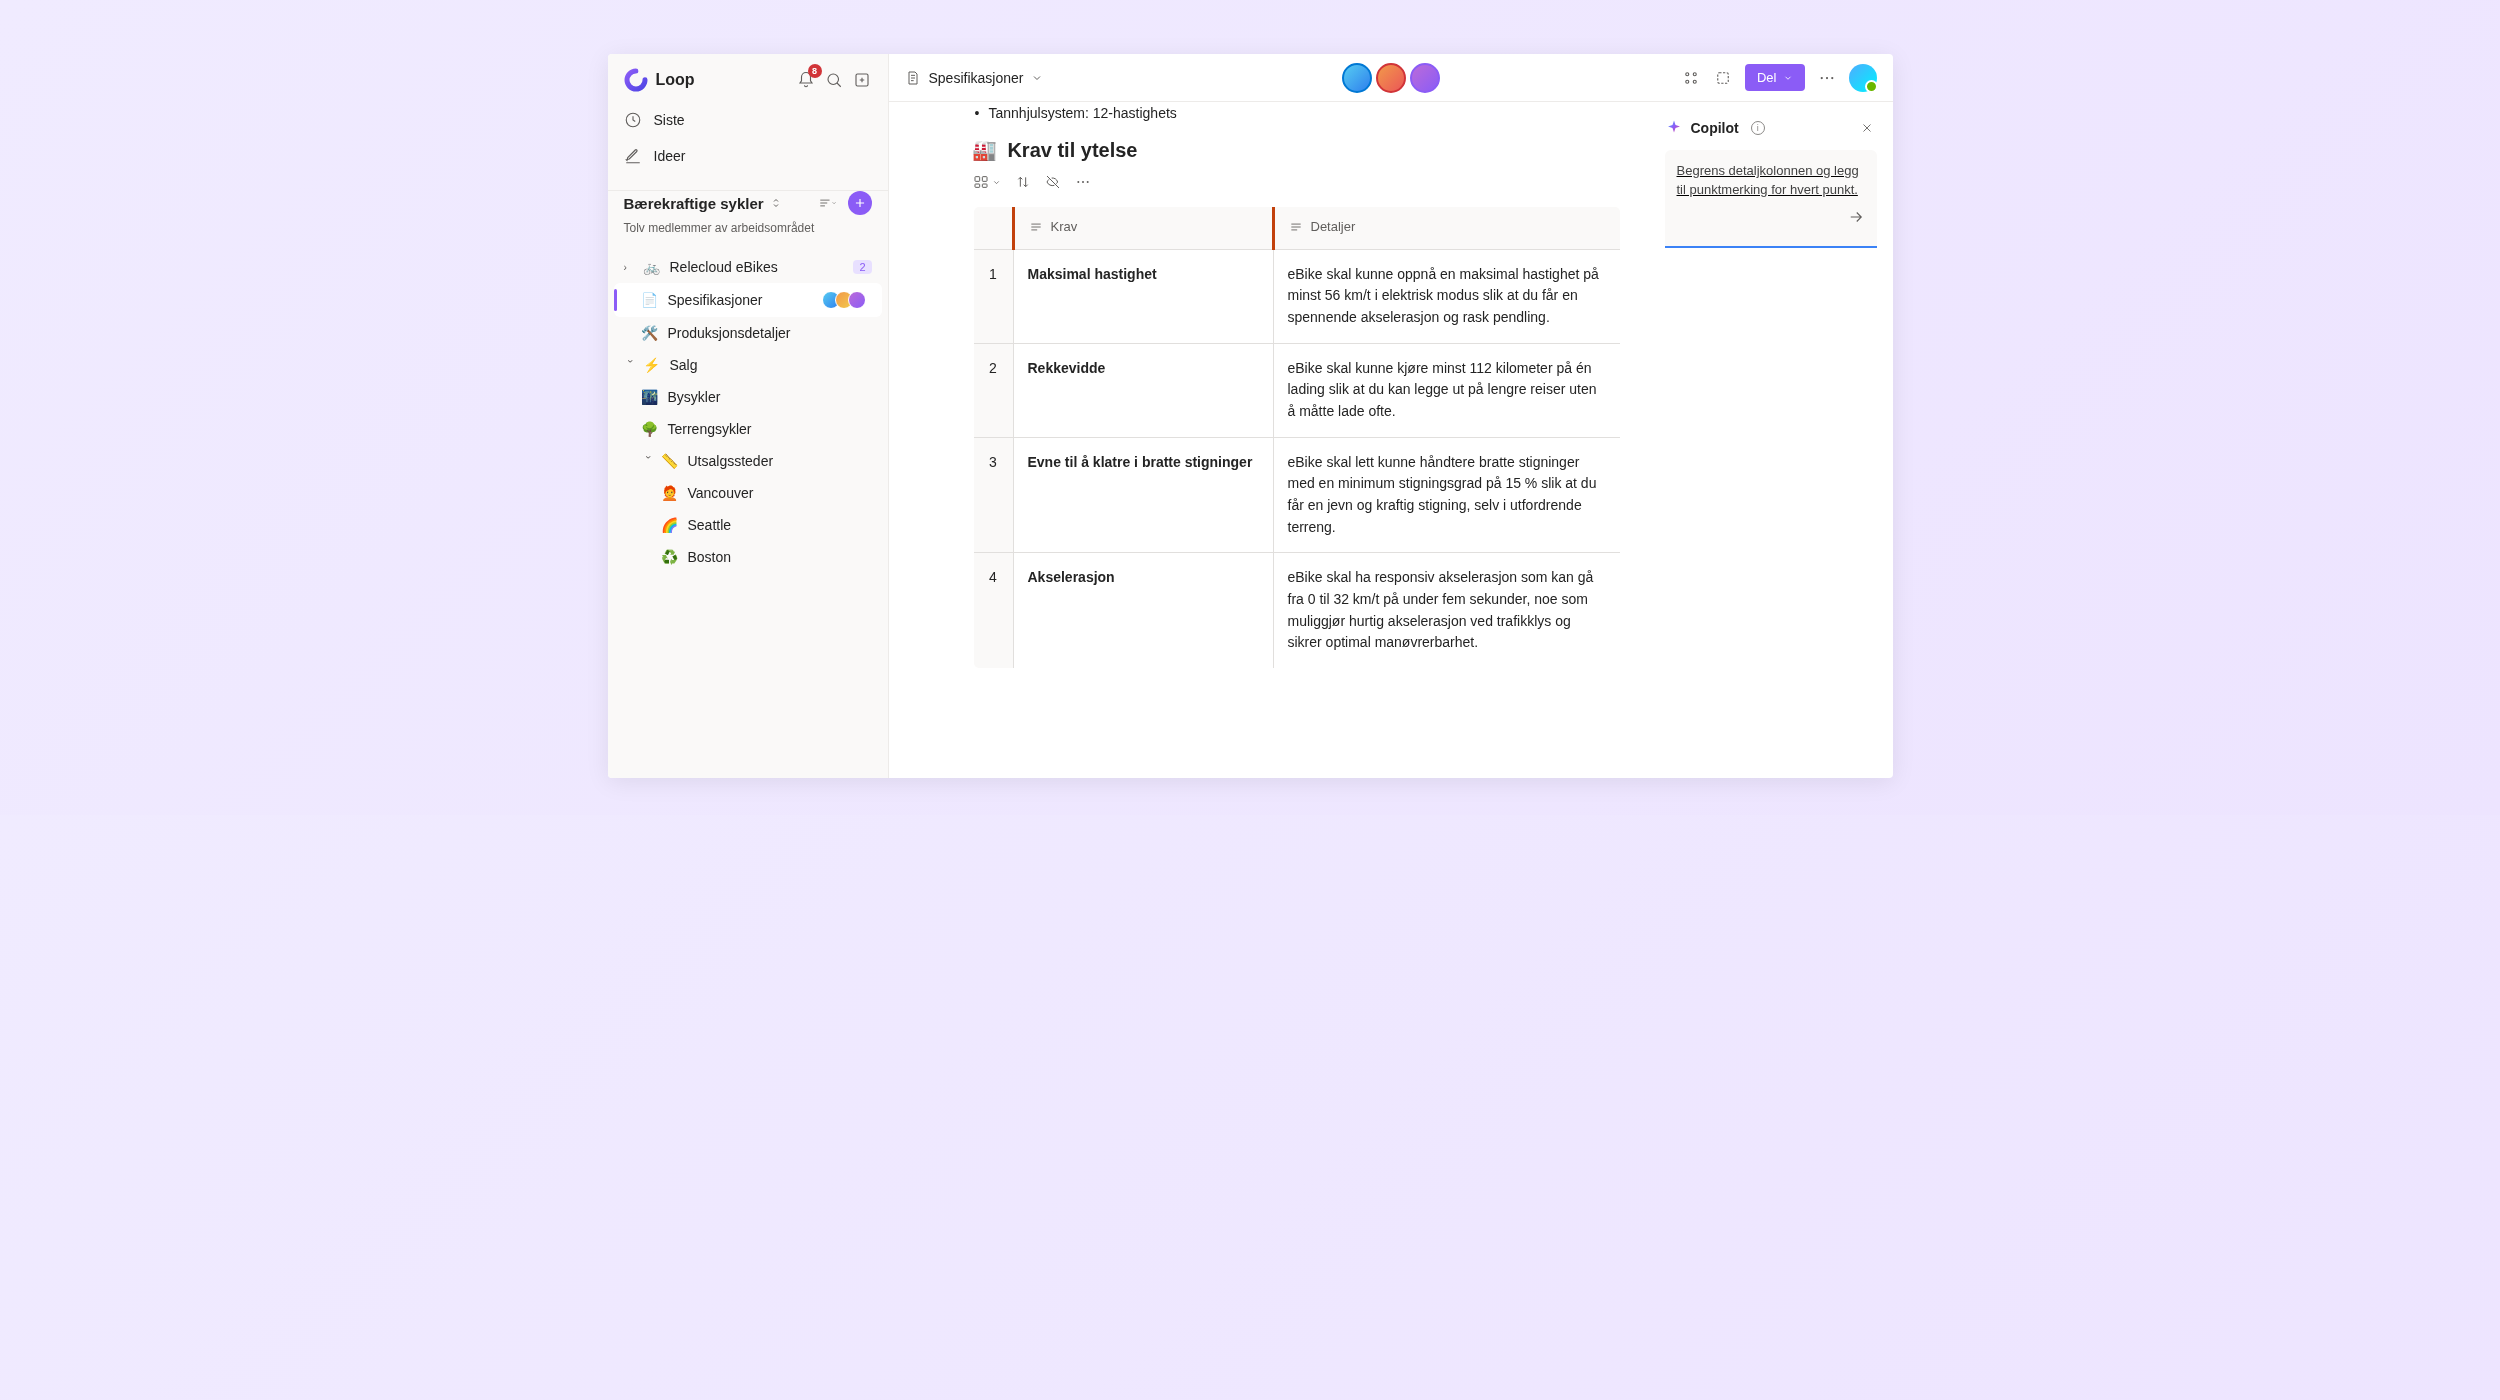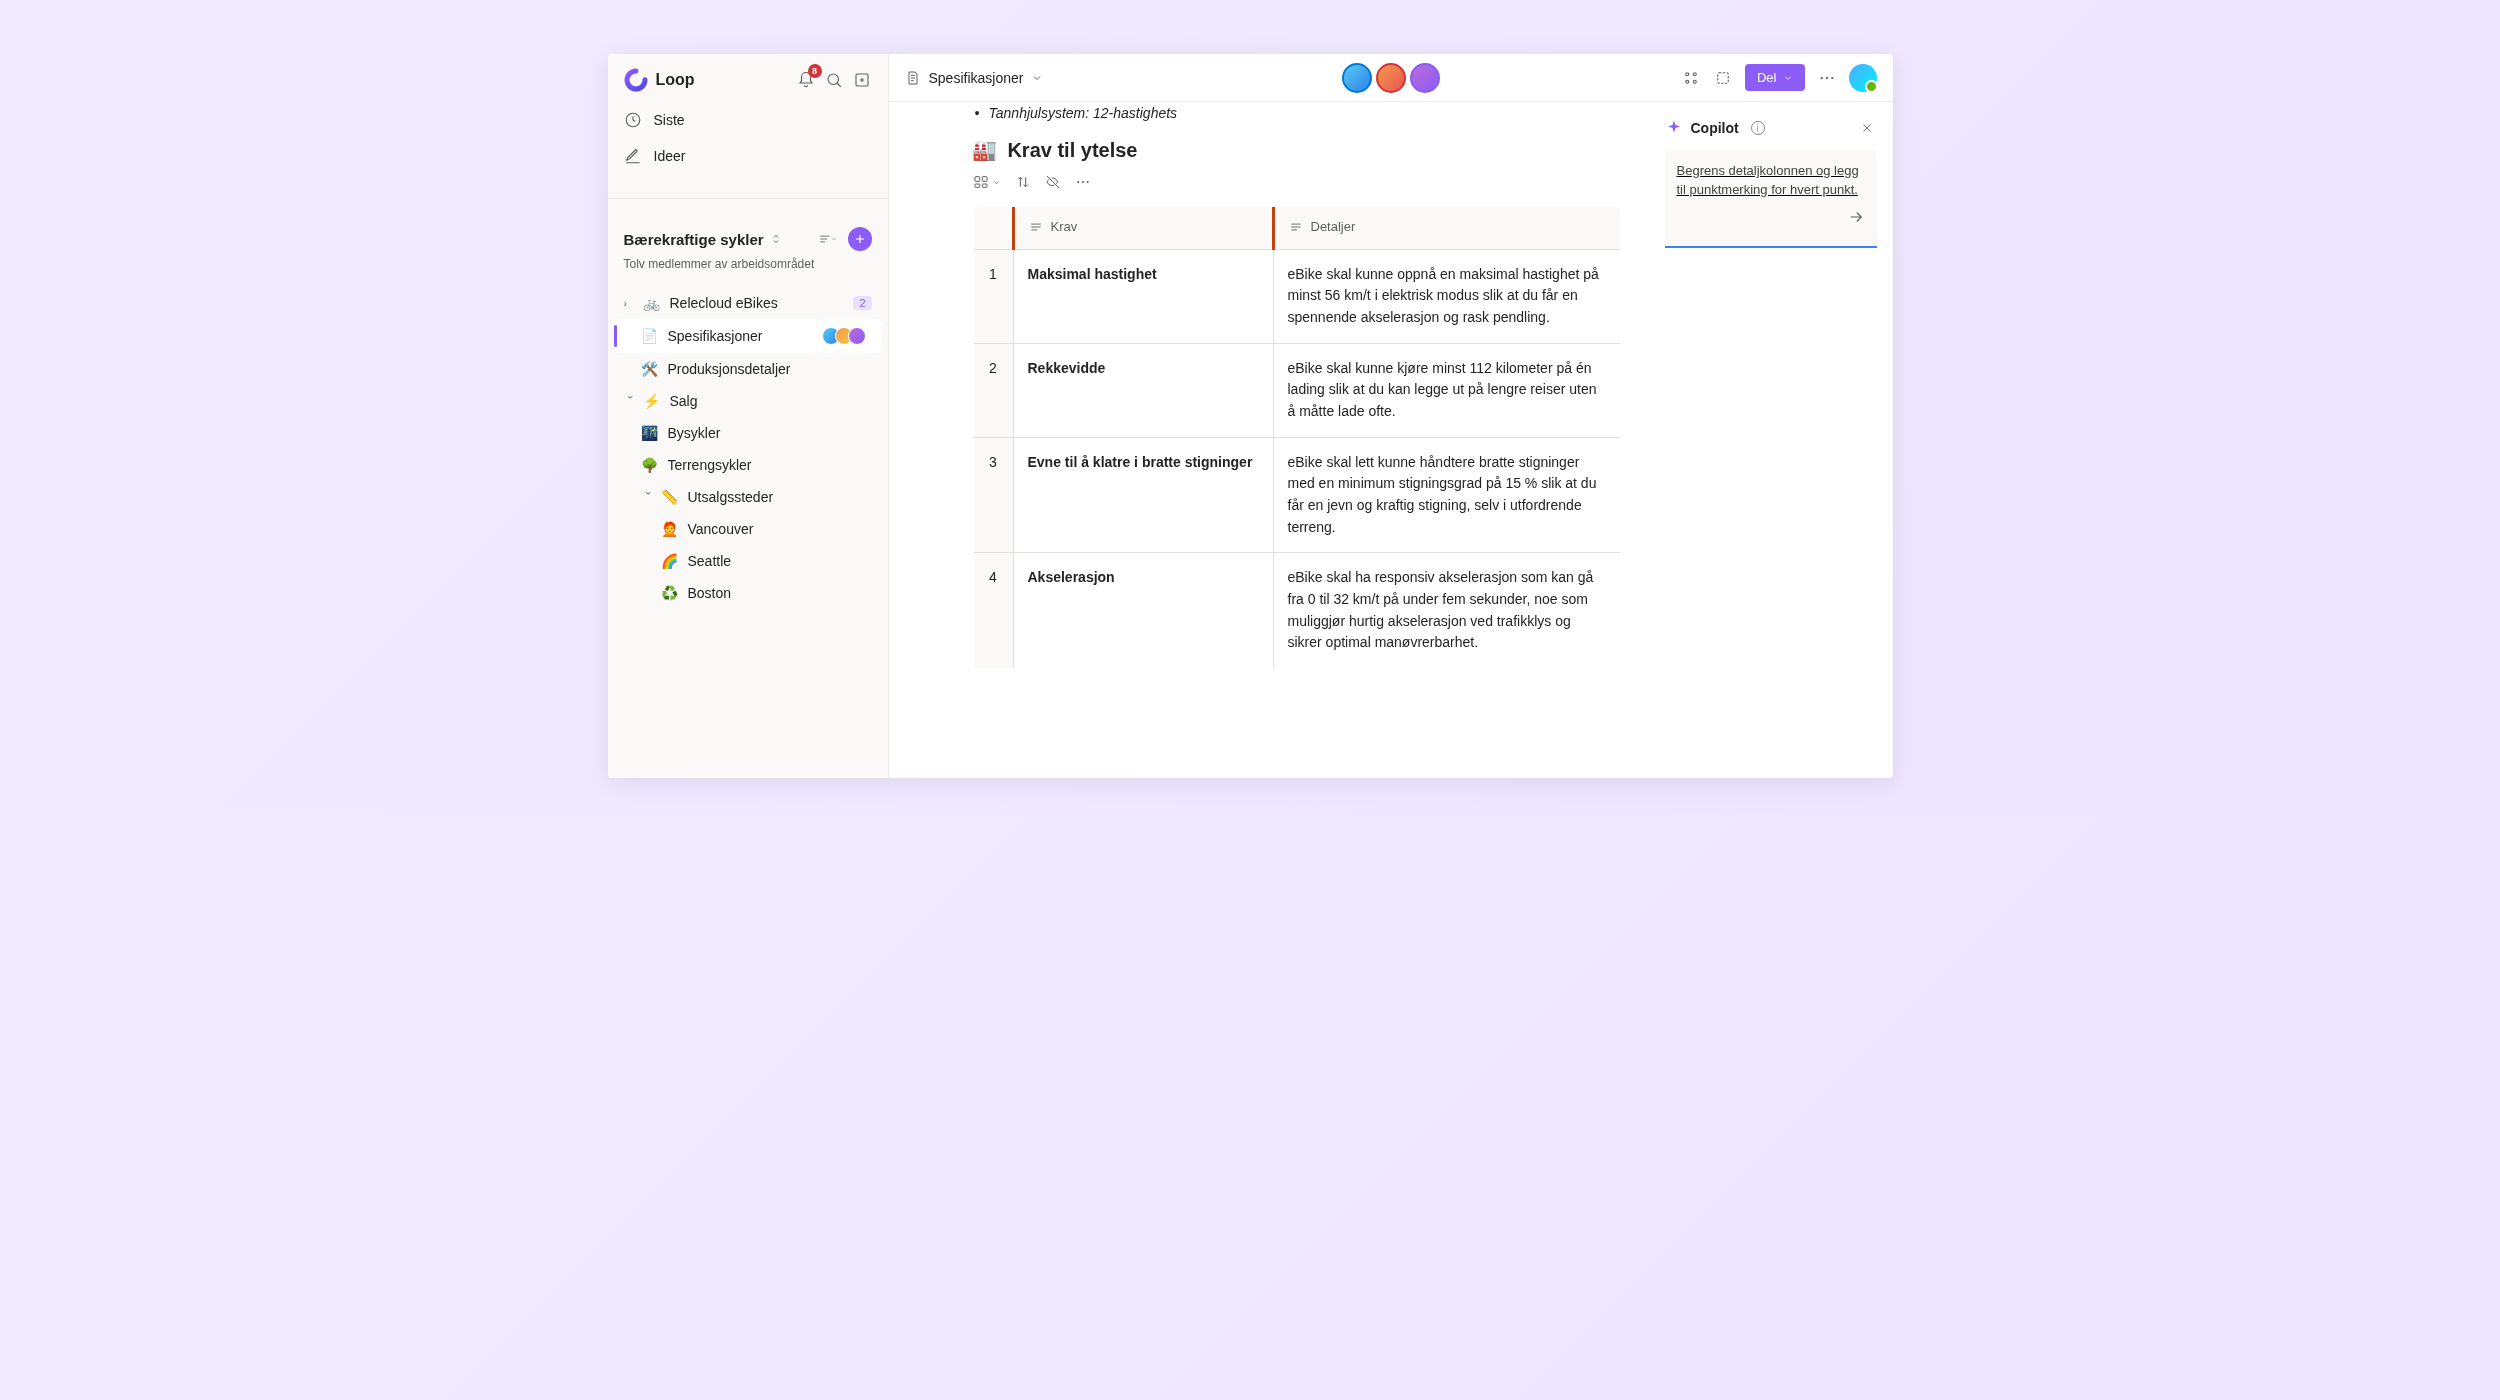--- a/index.html
+++ b/index.html
@@ -9,21 +9,21 @@
 .sidebar-header { padding: 14px 16px 10px 16px; display: flex; align-items: center; justify-content: space-between; }
 .logo-wrap { display: flex; align-items: center; gap: 8px; }
 .logo-icon { width: 24px; height: 24px; }
 .logo-text { font-size: 16px; font-weight: 600; color: #242424; }
 .header-actions { display: flex; align-items: center; gap: 8px; }
 .bell-wrap { position: relative; cursor: pointer; }
 .bell-badge { position: absolute; top: -6px; right: -6px; background: #d13438; color: #fff; border-radius: 50%; width: 14px; height: 14px; font-size: 9px; display: flex; align-items: center; justify-content: center; font-weight: 600; }
 .icon-btn { width: 20px; height: 20px; display: flex; align-items: center; justify-content: center; cursor: pointer; color: #605e5c; }
 .nav-item { display: flex; align-items: center; gap: 12px; padding: 9px 16px; font-size: 14px; color: #242424; cursor: pointer; }
 .nav-item svg { color: #605e5c; }
-.workspace-section { padding: 28px 16px 8px 16px; border-top: 1px solid #edebe9; margin-top: 24px; }
+.workspace-section { padding: 0 16px 8px 16px; border-top: 1px solid #edebe9; margin-top: 16px; }
 .workspace-header { display: flex; align-items: center; justify-content: space-between; }
 .workspace-title-wrap { display: flex; align-items: center; gap: 6px; }
 .workspace-title { font-size: 15px; font-weight: 600; color: #242424; }
 .workspace-actions { display: flex; align-items: center; gap: 10px; }
 .add-btn { width: 24px; height: 24px; border-radius: 50%; background: #8b5cf6; color: #fff; display: flex; align-items: center; justify-content: center; cursor: pointer; font-size: 16px; font-weight: 400; }
 .workspace-subtitle { font-size: 12px; color: #605e5c; margin-top: 6px; }
 .tree { padding: 8px 0; flex: 1; overflow-y: auto; }
 .tree-item { display: flex; align-items: center; gap: 8px; padding: 8px 16px; font-size: 14px; color: #242424; cursor: pointer; position: relative; }
 .tree-item.level-1 { padding-left: 34px; }
 .tree-item.level-2 { padding-left: 54px; }
@@ -42,21 +42,21 @@
 .doc-icon-sm { width: 16px; height: 16px; color: #605e5c; }
 .breadcrumb-text { font-size: 14px; color: #242424; }
 .presence-avatars { display: flex; gap: 4px; position: absolute; left: 50%; transform: translateX(-50%); }
 .presence-avatar { width: 30px; height: 30px; border-radius: 50%; border: 2px solid; background-size: cover; background-position: center; }
 .topbar-right { display: flex; align-items: center; gap: 12px; }
 .share-btn { background: #8b5cf6; color: #fff; border: none; padding: 6px 12px; border-radius: 4px; font-size: 13px; font-weight: 500; cursor: pointer; display: flex; align-items: center; gap: 6px; }
 .profile-avatar { width: 28px; height: 28px; border-radius: 50%; background: linear-gradient(135deg,#4facfe,#00f2fe); position: relative; }
 .profile-avatar::after { content:''; position:absolute; bottom:-1px; right:-1px; width:9px; height:9px; background:#6bb700; border:2px solid #fff; border-radius:50%; }
 .content-area { flex: 1; display: flex; overflow: hidden; }
 .document { flex: 1; padding: 0 36px 24px 84px; overflow-y: auto; }
-.bullet-list { list-style: none; margin-bottom: 12px; font-style: italic; }
+.bullet-list { list-style: none; margin-bottom: 12px; }
 .bullet-list li { font-size: 14px; color: #242424; padding: 3px 0 3px 16px; position: relative; }
 .bullet-list li::before { content: '•'; position: absolute; left: 2px; color: #242424; }
 .section-heading { display: flex; align-items: center; gap: 10px; font-size: 20px; font-weight: 700; color: #242424; margin: 14px 0 12px 0; }
 .table-toolbar { display: flex; align-items: center; gap: 14px; margin-bottom: 16px; color: #605e5c; }
 .toolbar-icon { cursor: pointer; display: flex; align-items: center; gap: 3px; }
 .data-table { width: 100%; border-collapse: collapse; border: 1px solid #e1dfdd; border-radius: 6px; overflow: hidden; }
 .data-table th { background: #faf9f8; text-align: left; padding: 12px 14px; font-size: 13px; font-weight: 500; color: #605e5c; border-bottom: 1px solid #e1dfdd; border-right: 3px solid #c2410c; }
 .data-table th:last-child { border-right: none; }
 .data-table td { padding: 14px 14px; font-size: 14px; color: #242424; border-bottom: 1px solid #e1dfdd; border-right: 1px solid #e1dfdd; vertical-align: top; line-height: 1.55; }
 .data-table td:last-child { border-right: none; }

